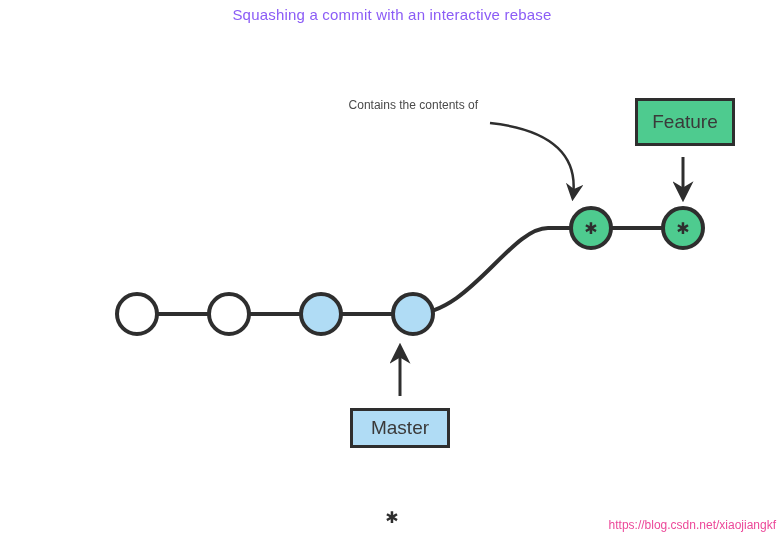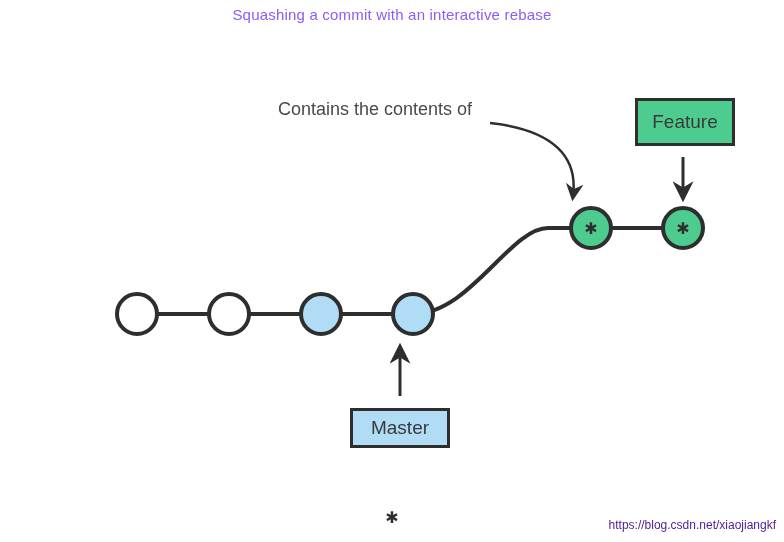--- a/index.html
+++ b/index.html
@@ -1,23 +1,23 @@
 <!DOCTYPE html>
 <html><head>
 <meta charset="utf-8">
 <style>
   html,body{margin:0;padding:0;width:784px;height:542px;background:#fff;font-family:-apple-system,BlinkMacSystemFont,"Segoe UI",Helvetica,Arial,sans-serif;color:#444;position:relative;overflow:hidden}
   .title{position:absolute;left:0;right:0;top:6px;text-align:center;color:#8b5cf6;font-size:15px;letter-spacing:.2px}
-  .annot{position:absolute;left:278px;top:97px;width:200px;text-align:left;font-size:18px;line-height:1.35;color:#4a4a4a}
+  .annot{position:absolute;left:278px;top:97px;width:200px;text-align:right;font-size:12px;line-height:1.35;color:#4a4a4a}
   .branch-box{position:absolute;border:3px solid #2e2e2e;box-sizing:border-box;display:flex;align-items:center;justify-content:center;font-size:19px;color:#3a3a3a}
   .branch-box.feature{left:635px;top:98px;width:100px;height:48px;background:#4ecb8f}
   .branch-box.master{left:350px;top:408px;width:100px;height:40px;background:#b0dcf5}
   .legend{position:absolute;left:0;right:0;bottom:16px;display:flex;align-items:center;justify-content:center;gap:14px;font-size:14px;color:#555}
   .legend .star{font-size:16px;color:#2e2e2e;line-height:1}
-  .watermark{position:absolute;right:8px;bottom:10px;color:#4c1d95;font-size:12px}
+  .watermark{position:absolute;right:8px;bottom:10px;color:#ec4899;font-size:12px}
   svg{position:absolute;left:0;top:0}
 </style>
 </head>
 <body>
 
 <div class="title">Squashing a commit with an interactive rebase</div>
 
 <div class="annot">
   <span>Contains the contents of</span><br>
 </div>

